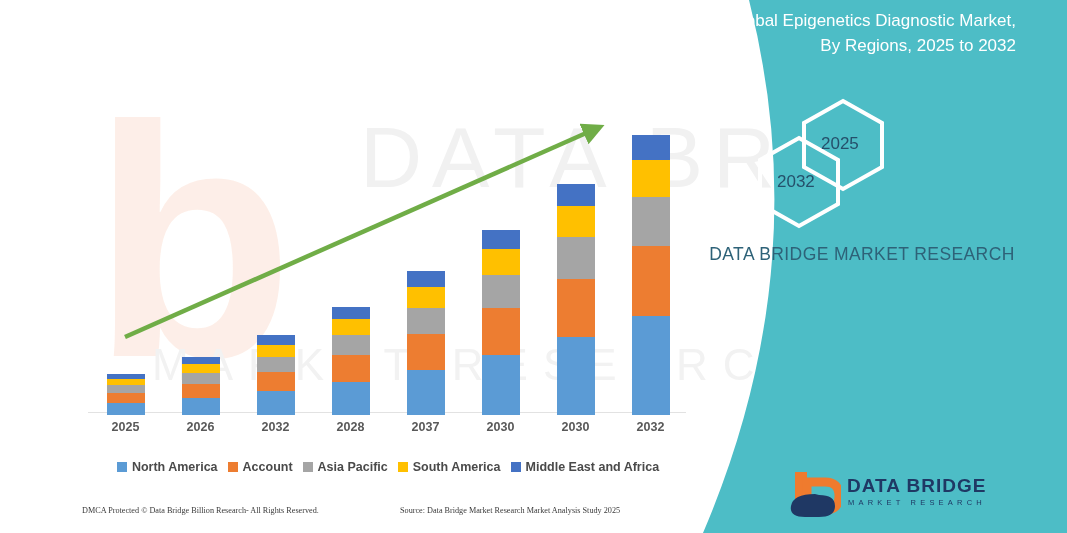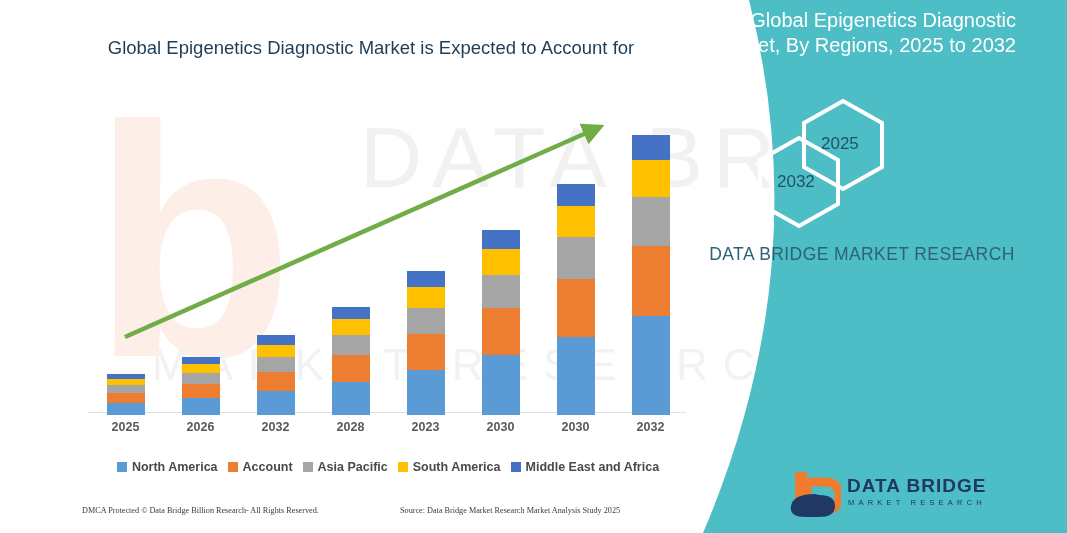--- a/index.html
+++ b/index.html
@@ -27,21 +27,21 @@
   .wm-text-bot{
     position:absolute;left:152px;top:340px;
     font-size:44px;letter-spacing:15px;color:#f2f2f2;
     font-family:"Liberation Sans",sans-serif;white-space:nowrap;
   }
 
   
   .teal-panel{position:absolute;right:0;top:0;width:400px;height:533px;}
   .teal-title{
     position:absolute;left:44px;top:8px;width:305px;
-    color:#ffffff;font-size:20px;line-height:25px;text-align:right;
+    color:#ffffff;font-size:17px;line-height:25px;text-align:right;
     font-family:"Liberation Sans",sans-serif;
   }
   .hex-wrap{position:absolute;left:0;top:0;width:400px;height:533px;}
   .hex-label{
     position:absolute;color:#25506b;font-size:17px;
     font-family:"Liberation Sans",sans-serif;
   }
   .dbmr-name{
     position:absolute;left:40px;top:240px;width:310px;
     text-align:center;color:#2e6278;font-size:17.5px;line-height:28px;
@@ -103,21 +103,21 @@
 
 <div id="root">
 
   <div class="wm-layer">
     <div class="wm-b">b</div>
     <div class="wm-text-top">DATA BRIDGE</div>
     <div class="wm-text-bot">MARKET RESEARCH</div>
   </div>
 
   <div class="chart-title">
-    <span>Global Epigenetics Diagnostic Market is Expected to Account for</span><br>
+    <br>
   </div>
 
   <div class="axis-line"></div>
   <div class="plot" id="plot">
     <svg id="arrow-svg" width="600" height="305" style="position:absolute;left:0;top:0;overflow:visible">
       <defs>
         <marker id="ah" markerWidth="5" markerHeight="5" refX="2.2" refY="2.5" orient="auto">
           <path d="M0,0 L5,2.5 L0,5 z" id="ahp" fill="#70ad47"></path>
         </marker>
       </defs>
@@ -179,21 +179,21 @@
         <div class="seg" style="height: 70.3955px; background: rgb(237, 125, 49);"></div>
         <div class="seg" style="height: 98.8701px; background: rgb(91, 155, 213);"></div>
       </div>
     </div>
 
   <div class="xlabels" id="xlabels">
       <div class="xlabel" style="left: 7.5px;">2025</div>
       <div class="xlabel" style="left: 82.5px;">2026</div>
       <div class="xlabel" style="left: 157.5px;">2032</div>
       <div class="xlabel" style="left: 232.5px; text-align: center;">2028</div>
-      <div class="xlabel" style="left: 307.5px;">2023</div>
+      <div class="xlabel" style="left: 307.5px;">2037</div>
       <div class="xlabel" style="left: 382.5px;">2030</div>
       <div class="xlabel" style="left: 457.5px;">2030</div>
       <div class="xlabel" style="left: 532.5px;">2032</div>
     </div>
 
   <div class="legend" id="legend">
       <div class="legend-item">
         <span class="legend-swatch" style="background: rgb(91, 155, 213);"></span>
         <span class="legend-label">North America</span>
       </div>

